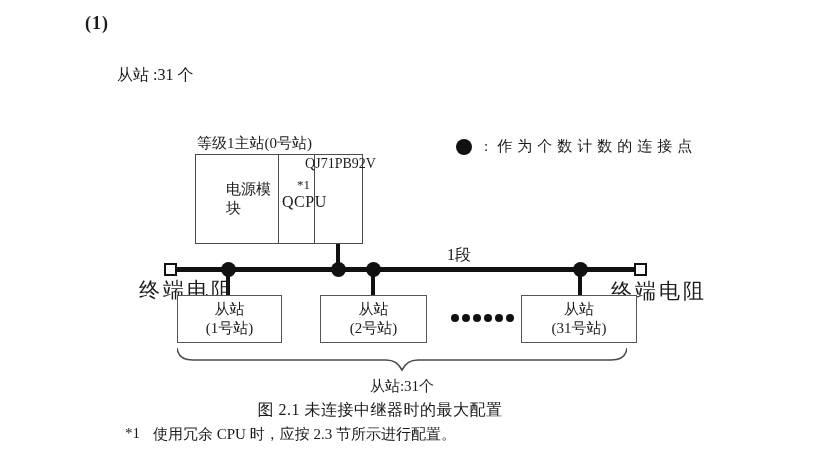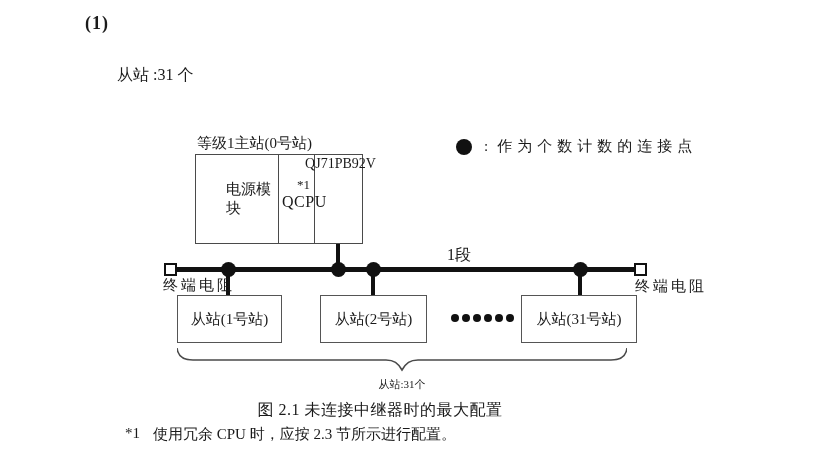--- a/index.html
+++ b/index.html
@@ -76,44 +76,44 @@
   .dot-1  { left: 221px; }
   .dot-m  { left: 331px; }
   .dot-2  { left: 366px; }
   .dot-31 { left: 573px; }
   .drop { width: 4px; background: #111; }
   .drop-master { left: 336px; top: 244px; height: 24px; }
   .drop-s1  { left: 226px; top: 270px; height: 25px; }
   .drop-s2  { left: 371px; top: 270px; height: 25px; }
   .drop-s31 { left: 578px; top: 270px; height: 25px; }
   .segment-label { left: 447px; top: 245px; font-size: 16px; white-space: nowrap; }
-  .term-label { font-size: 15px; letter-spacing: 3px; white-space: nowrap; margin-left: 24px; }
+  .term-label { font-size: 21px; letter-spacing: 3px; white-space: nowrap; }
   .term-label-left  { left: 139px; top: 276px; }
   .term-label-right { left: 611px; top: 277px; }
 
   
   .slave-box {
     top: 295px; height: 48px;
     border: 1px solid #555;
     background: #fff;
-    display: flex; flex-direction: row;
+    display: flex; flex-direction: column;
     align-items: center; justify-content: center;
     font-size: 15px; line-height: 19px;
     text-align: center;
   }
   .slave-1  { left: 177px; width: 105px; }
   .slave-2  { left: 320px; width: 107px; }
   .slave-31 { left: 521px; width: 116px; }
 
   .ellipsis { left: 451px; top: 314px; display: flex; gap: 3px; align-items: center; }
   .edot { width: 8px; height: 8px; border-radius: 50%; background: #111; }
 
   
   .brace { left: 177px; top: 347px; }
-  .brace-label { left: 367px; top: 377px; width: 70px; text-align: center; font-size: 11px; white-space: nowrap; }
+  .brace-label { left: 367px; top: 377px; width: 70px; text-align: center; font-size: 15px; white-space: nowrap; }
 
   .figure-caption {
     left: 240px; top: 400px; width: 280px;
     text-align: center; font-size: 16px; font-weight: normal;
     white-space: nowrap; letter-spacing: 0.5px;
   }
   .footnote { left: 125px; top: 425px; display: flex; gap: 13px; font-size: 15px; white-space: nowrap; }
 </style>
 </head>
 <body>

